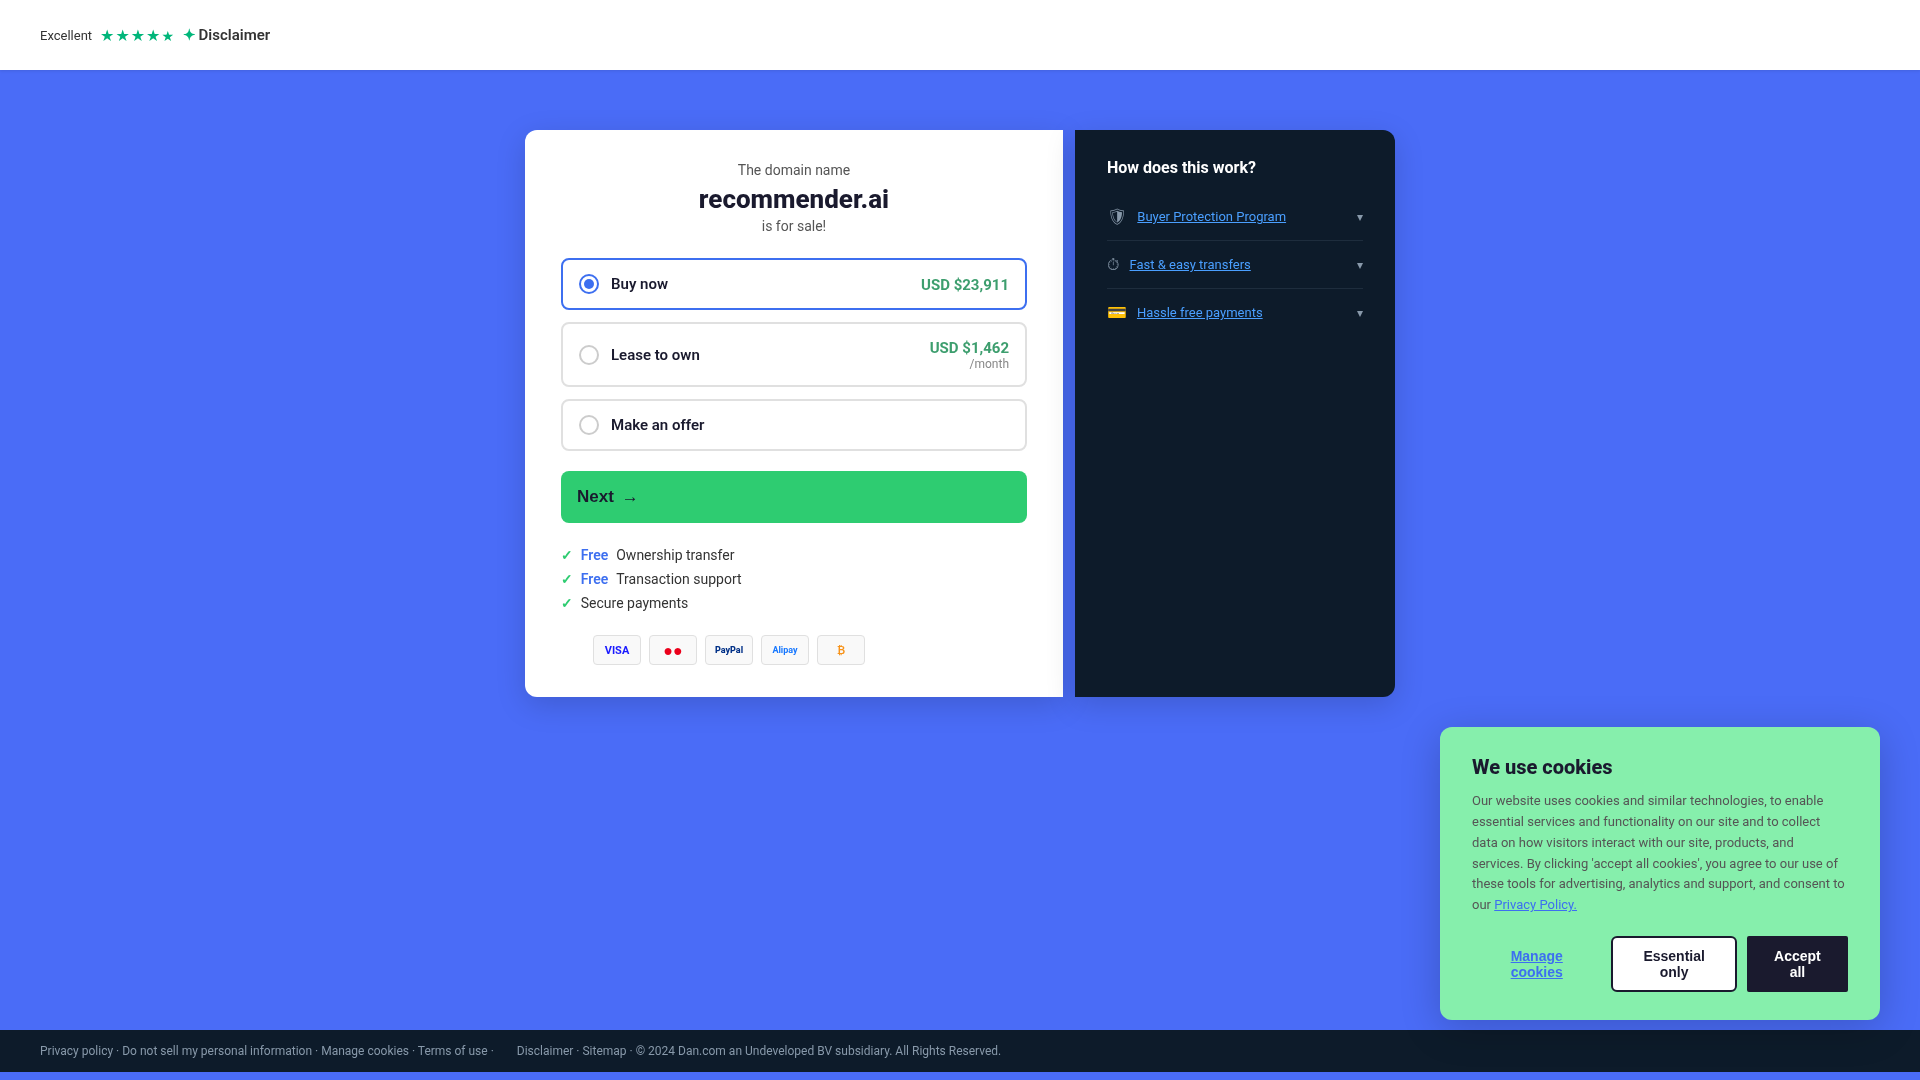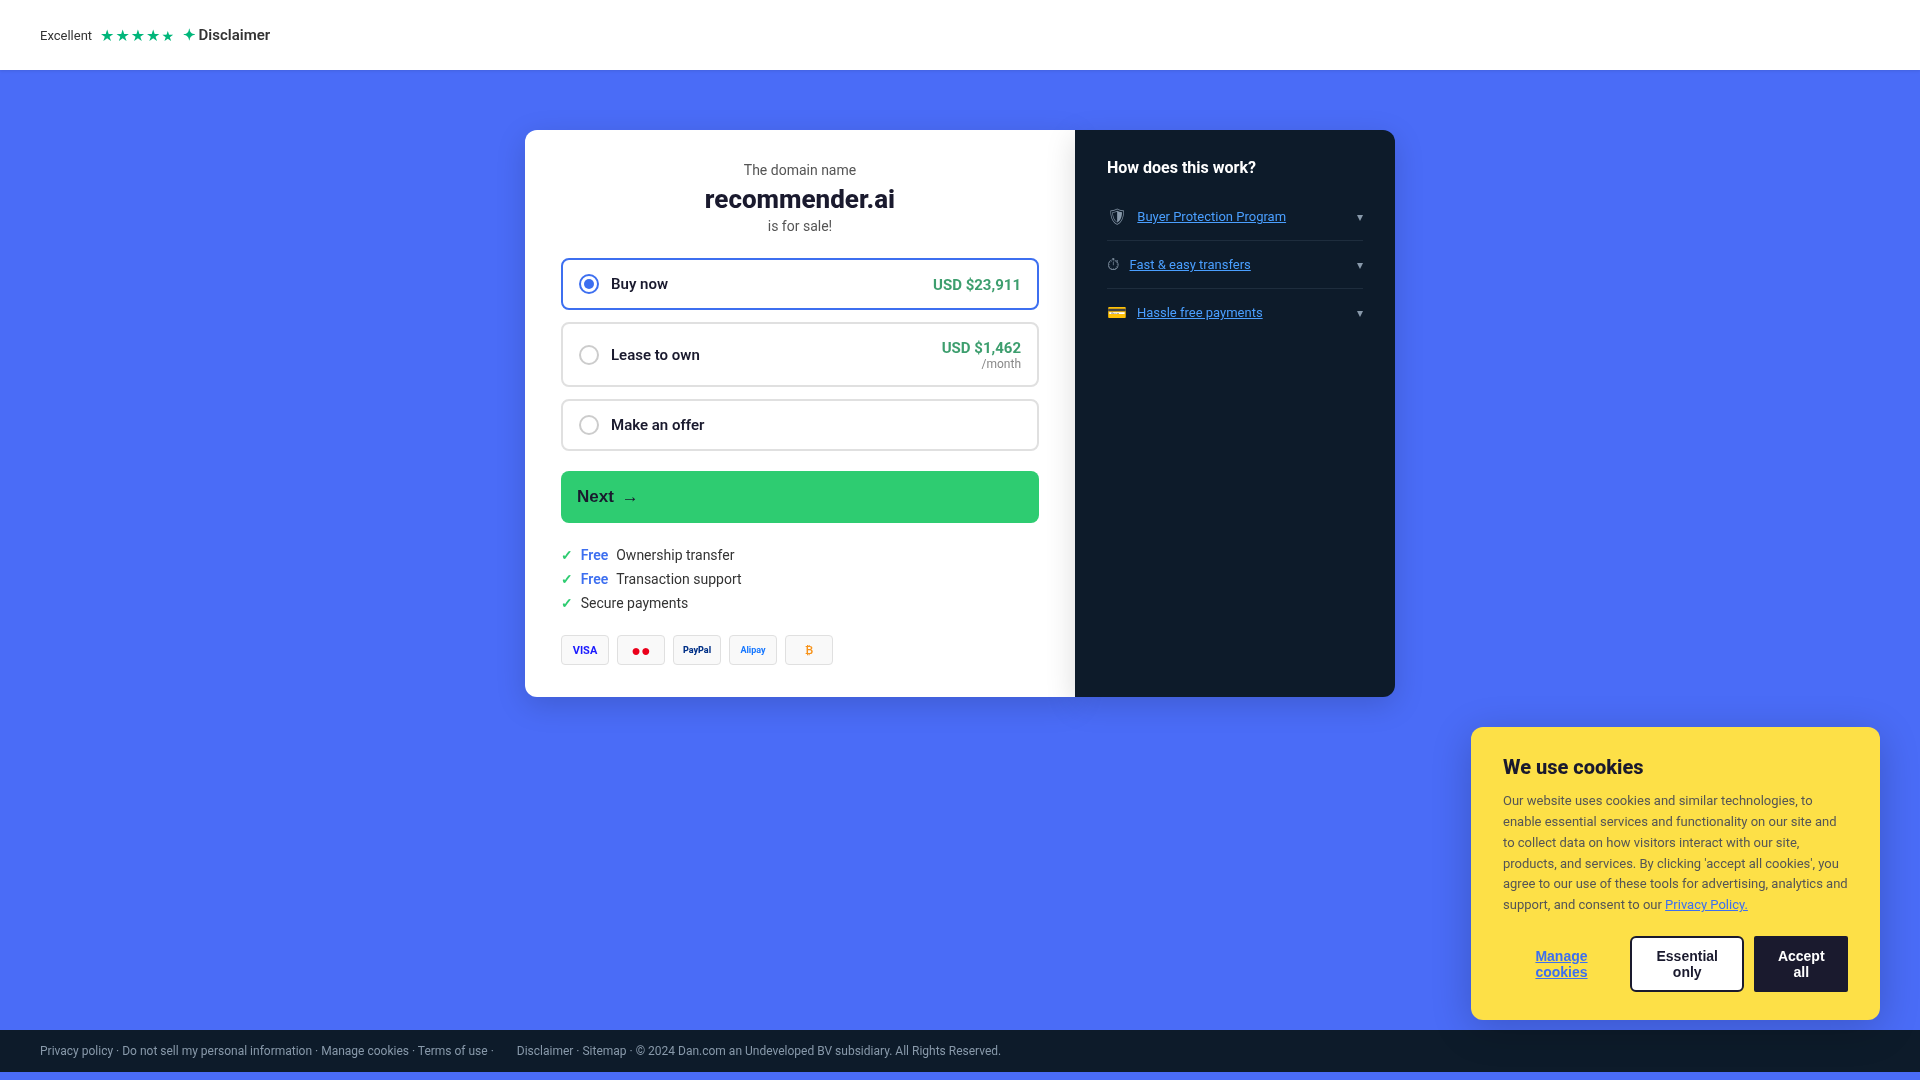--- a/index.html
+++ b/index.html
@@ -34,21 +34,21 @@
       display: flex;
       justify-content: center;
       align-items: flex-start;
       padding: 60px 20px;
       min-height: calc(100vh - 70px - 50px);
     }
 
     
     .card-container {
       display: flex;
-      gap: 0;
+      gap: 12px;
       max-width: 870px;
       width: 100%;
     }
 
     
     .left-card {
       background: #fff;
       border-radius: 12px 0 0 12px;
       padding: 32px 36px;
       flex: 1;
@@ -112,21 +112,21 @@
     
     .payment-icons { display: flex; gap: 8px; flex-wrap: wrap; }
     .payment-icon {
       width: 48px; height: 30px;
       border: 1px solid #e0e0e0;
       border-radius: 4px;
       display: flex; align-items: center; justify-content: center;
       font-size: 10px; font-weight: 700; color: #333;
       background: #f9f9f9;
     }
-    .payment-icon.visa { color: #1a1aff; font-size: 11px; }
+    .payment-icon.visa { color: #1a1aff; font-size: 11px; margin-left: 32px; }
     .payment-icon.mc { font-size: 18px; }
     .payment-icon.paypal { color: #003087; font-size: 9px; font-weight: 800; }
 
     
     .right-card {
       background: #0d1b2a;
       border-radius: 0 12px 12px 0;
       padding: 28px 32px;
       width: 320px;
       box-shadow: 0 8px 30px rgba(0,0,0,0.15);
@@ -165,24 +165,24 @@
       font-size: 12px;
       padding: 14px 40px;
       text-align: left;
     }
 
     
     .cookie-banner {
       position: fixed;
       bottom: 60px;
       right: 40px;
-      background: #fde047;
+      background: #86efac;
       border-radius: 12px;
       padding: 28px 32px;
-      width: 409px;
+      width: 440px;
       box-shadow: 0 8px 40px rgba(0,0,0,0.2);
       z-index: 1000;
     }
     .cookie-title { font-size: 20px; font-weight: 800; color: #1a1a2e; margin-bottom: 12px; }
     .cookie-text { font-size: 13px; color: #555; line-height: 1.6; margin-bottom: 20px; }
     .cookie-link { color: #3d6ff0; text-decoration: underline; cursor: pointer; }
     .cookie-buttons { display: flex; gap: 10px; justify-content: flex-end; }
     .btn-manage {
       padding: 10px 18px;
       border: none;

